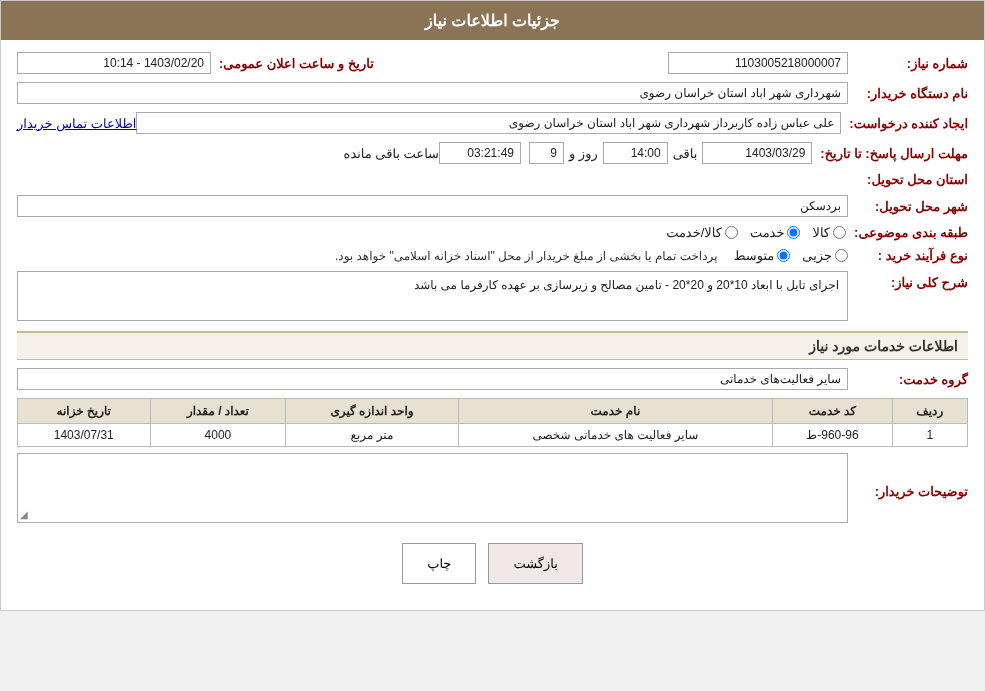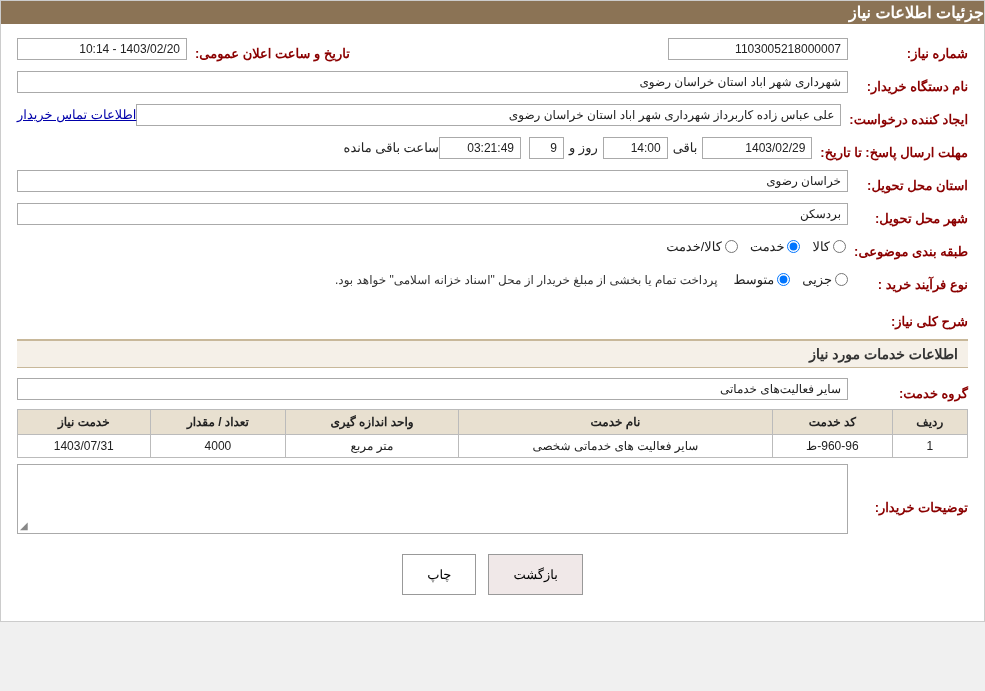--- a/index.html
+++ b/index.html
@@ -12,42 +12,41 @@
     }
     .page-wrapper {
       max-width: 985px;
       margin: 0 auto;
       background: #fff;
       border: 1px solid #ccc;
     }
     .page-header {
       background: #8b7355;
       color: #fff;
-      text-align: right;
-      padding: 2px 0;
+      text-align: center;
+      padding: 10px 0;
       font-size: 16px;
       font-weight: bold;
     }
     .content {
       padding: 12px 16px;
     }
     .form-row {
       display: flex;
       align-items: center;
       margin-bottom: 8px;
       flex-wrap: wrap;
     }
     .label {
       color: #8b0000;
       font-weight: bold;
       min-width: 120px;
       text-align: right;
       padding-left: 8px;
       flex-shrink: 0;
-      margin-top: 10px;
     }
     .input-box {
       border: 1px solid #aaa;
       background: #fff;
       padding: 3px 6px;
       min-height: 22px;
       font-family: Tahoma, Arial, sans-serif;
       font-size: 12px;
       direction: rtl;
     }
@@ -174,48 +173,47 @@
     <span>جزئیات اطلاعات نیاز</span>
   </div>
 
   <div class="content">
 
     <div class="form-row">
       <span class="label">شماره نیاز:</span>
       <div class="input-box input-medium" style="width:180px;">1103005218000007</div>
       <span style="flex:1;"></span>
       <span class="label" style="min-width:150px;">تاریخ و ساعت اعلان عمومی:</span>
-      <div class="input-box" style="width:170px;">1403/02/20 - 10:14</div>
+      <div class="input-box" style="width:194px;">1403/02/20 - 10:14</div>
     </div>
 
     <div class="form-row">
       <span class="label">نام دستگاه خریدار:</span>
       <div class="input-box input-wide">شهرداری شهر اباد استان خراسان رضوی</div>
     </div>
 
     <div class="form-row">
       <span class="label">ایجاد کننده درخواست:</span>
       <div class="input-box input-wide">علی عباس زاده کاربرداز شهرداری شهر اباد استان خراسان رضوی</div>
       <span style="" class="link-text">اطلاعات تماس خریدار</span>
     </div>
 
     <div class="form-row">
       <span class="label" style="min-width:140px;">مهلت ارسال پاسخ: تا تاریخ:</span>
-      <div class="input-box" style="width:110px;">1403/02/29</div>
+      <div class="input-box" style="width:110px;">1403/03/29</div>
       <span style="margin: 0 5px;">باقی</span>
       <div class="input-box" style="width:65px;">14:00</div>
       <span style="margin: 0 5px;">روز و</span>
       <div class="input-box" style="width:35px;">9</div>
       <div class="input-box" style="width:82px; margin-right:8px;">03:21:49</div>
       <span style="margin-right:0;">ساعت باقی مانده</span>
     </div>
 
     <div class="form-row">
       <span class="label">استان محل تحویل:</span>
-      <div class="input-box input-wide">خراسان رضوی</div>
     </div>
 
     <div class="form-row">
       <span class="label">شهر محل تحویل:</span>
       <div class="input-box input-wide">بردسکن</div>
     </div>
 
     <div class="form-row">
       <span class="label">طبقه بندی موضوعی:</span>
       <div class="radio-group">
@@ -244,38 +242,39 @@
         <div class="radio-item">
           <input type="radio" name="farayand" checked="" style="">
           <span>متوسط</span>
         </div>
       </div>
       <span class="notice-text" style="margin-right:16px;">پرداخت تمام یا بخشی از مبلغ خریدار از محل "اسناد خزانه اسلامی" خواهد بود.</span>
     </div>
 
     <div class="description-wrapper">
       <span class="label">شرح کلی نیاز:</span>
+      <div class="description-content">اجرای تایل با ابعاد 10*20 و 20*20 - تامین مصالح و زیرسازی بر عهده کارفرما می باشد</div>
     </div>
 
     <div class="section-title">اطلاعات خدمات مورد نیاز</div>
 
     <div class="form-row">
       <span class="label">گروه خدمت:</span>
       <div class="input-box input-wide">سایر فعالیت‌های خدماتی</div>
     </div>
 
     <table class="data-table">
       <thead>
         <tr>
           <th>ردیف</th>
           <th>کد خدمت</th>
           <th>نام خدمت</th>
           <th>واحد اندازه گیری</th>
           <th>تعداد / مقدار</th>
-          <th>خدمت نیاز</th>
+          <th>تاریخ خزانه</th>
         </tr>
       </thead>
       <tbody id="table-body">
       <tr>
             <td>1</td>
             <td>960-96-ط</td>
             <td>سایر فعالیت های خدماتی شخصی</td>
             <td>متر مربع</td>
             <td>4000</td>
             <td>1403/07/31</td>

